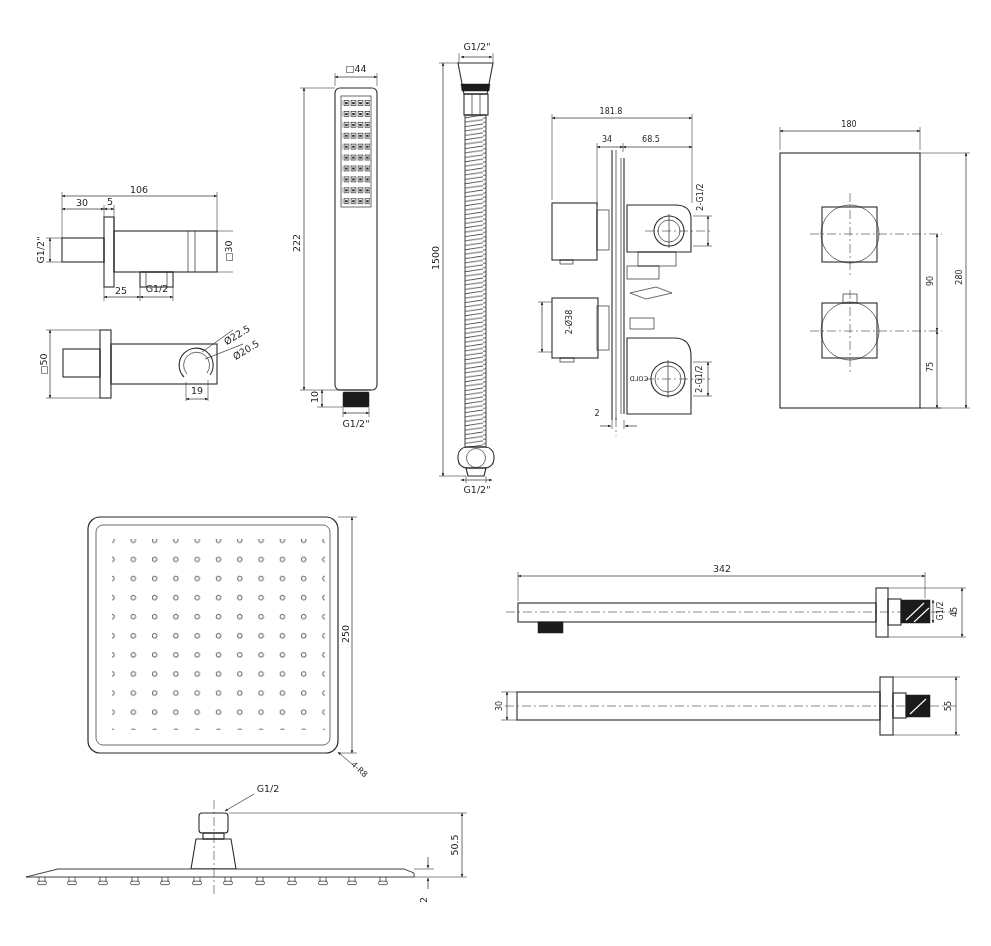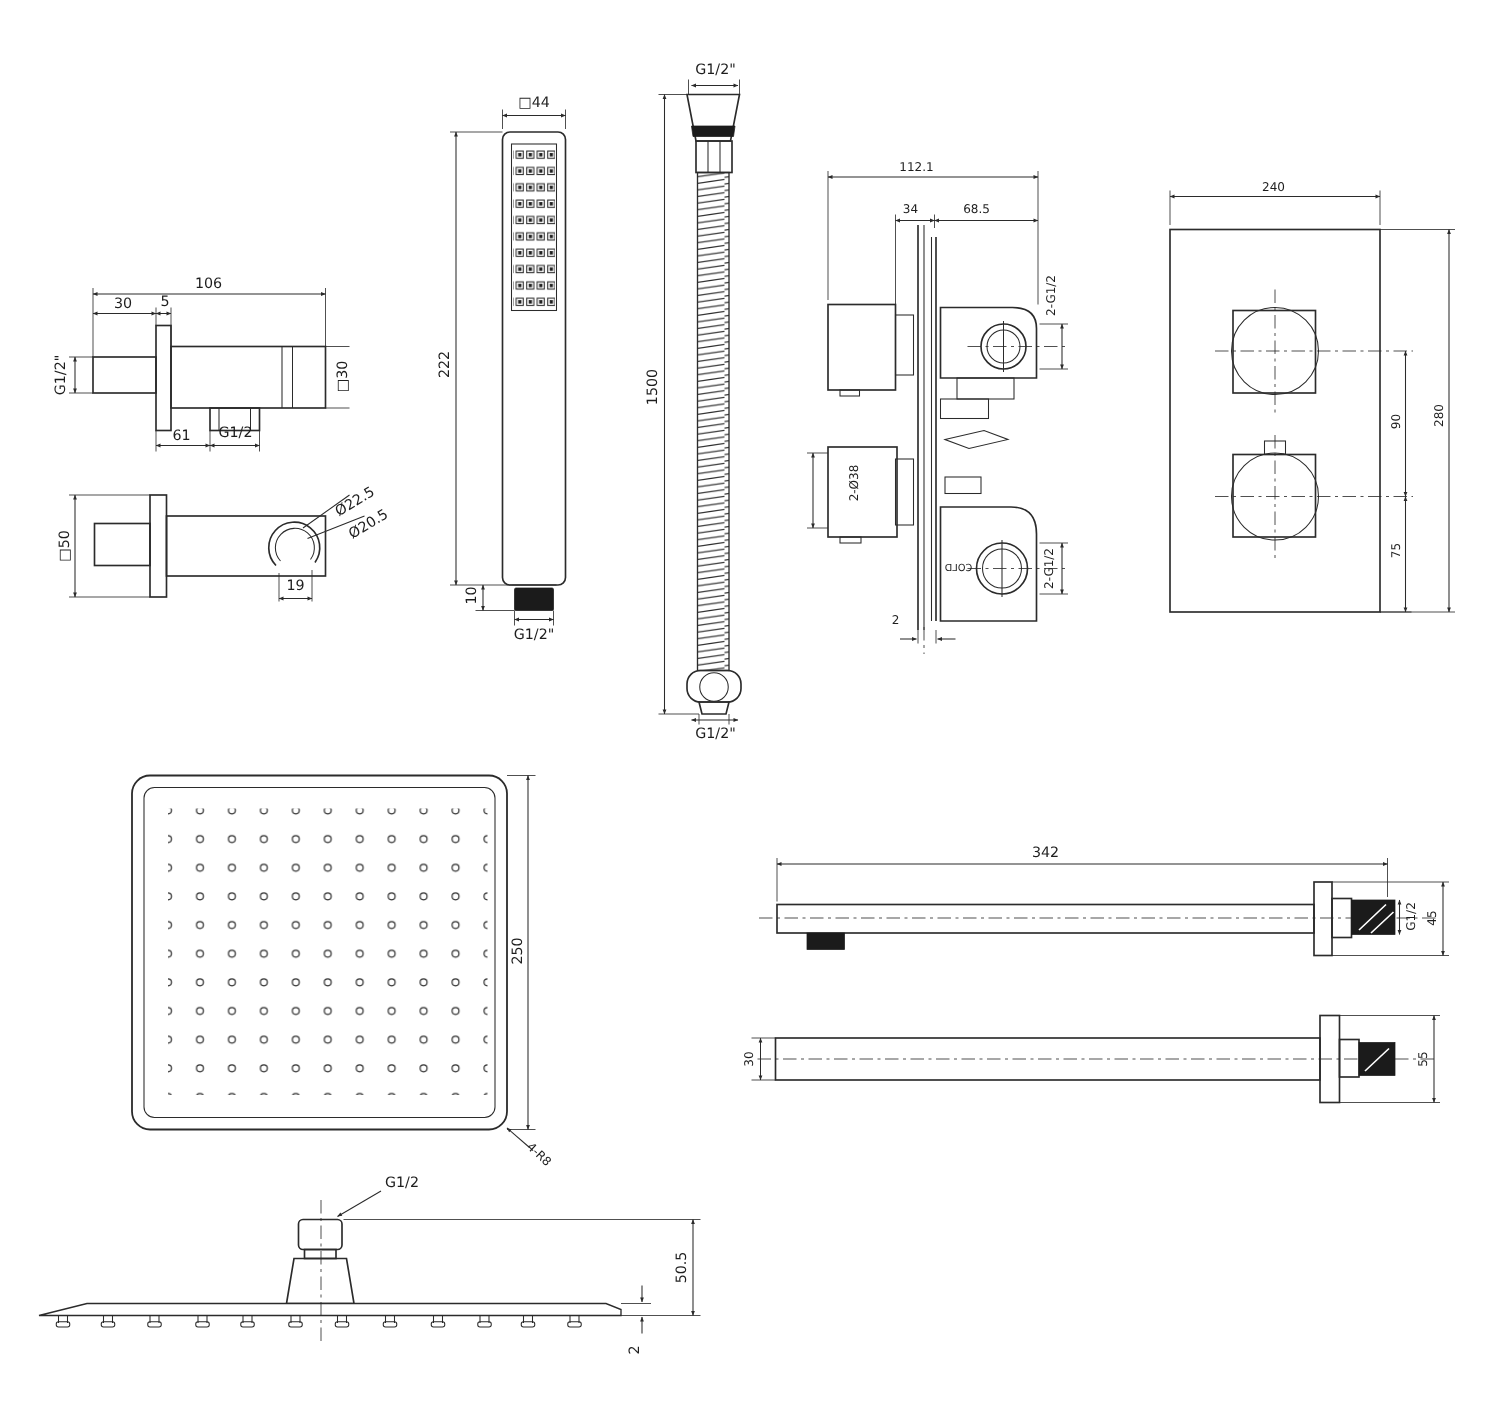--- a/index.html
+++ b/index.html
@@ -267,55 +267,55 @@
     <line class="dim" x1="428" y1="857" x2="428" y2="868" marker-end="url(#ma)"></line>
     <line class="dim" x1="428" y1="889" x2="428" y2="878" marker-end="url(#ma)"></line>
   </g>
 </svg>
 
 <span class="lbl" style="left:139px;top:190px">106</span>
 <span class="lbl" style="left:82px;top:203px">30</span>
 <span class="lbl" style="left:110px;top:202px">5</span>
 <span class="lbl v" style="left:41px;top:250px">G1/2"</span>
 <span class="lbl v" style="left:229px;top:251px">□30</span>
-<span class="lbl" style="left:121px;top:291px">61</span>
+<span class="lbl" style="left:121px;top:291px">25</span>
 <span class="lbl" style="left:157px;top:289px">G1/2</span>
 
 <span class="lbl v" style="left:44px;top:364px">□50</span>
 <span class="lbl diag" style="left:237px;top:335px">Ø22.5</span>
 <span class="lbl diag" style="left:246px;top:350px">Ø20.5</span>
 <span class="lbl" style="left:197px;top:391px">19</span>
 
 <span class="lbl" style="left:356px;top:69px">□44</span>
 <span class="lbl v" style="left:297px;top:243px">222</span>
 <span class="lbl v" style="left:315px;top:397px">10</span>
 <span class="lbl" style="left:356px;top:424px">G1/2"</span>
 
 <span class="lbl" style="left:477px;top:47px">G1/2"</span>
 <span class="lbl v" style="left:436px;top:258px">1500</span>
 <span class="lbl" style="left:477px;top:490px">G1/2"</span>
 
-<span class="lbl xs" style="left:611px;top:112px">112.1</span>
+<span class="lbl xs" style="left:611px;top:112px">181.8</span>
 <span class="lbl xs" style="left:607px;top:140px">34</span>
 <span class="lbl xs" style="left:651px;top:140px">68.5</span>
 <span class="lbl v xs" style="left:701px;top:197px">2-G1/2</span>
 <span class="lbl v xs" style="left:570px;top:322px">2-Ø38</span>
 <span class="lbl mir" style="left:639px;top:379px">COLD</span>
 <span class="lbl v xs" style="left:700px;top:379px">2-G1/2</span>
 <span class="lbl xs" style="left:597px;top:414px">2</span>
 
-<span class="lbl xs" style="left:849px;top:125px">240</span>
+<span class="lbl xs" style="left:849px;top:125px">180</span>
 <span class="lbl v xs" style="left:931px;top:281px">90</span>
 <span class="lbl v xs" style="left:931px;top:367px">75</span>
 <span class="lbl v xs" style="left:960px;top:277px">280</span>
 
 <span class="lbl v" style="left:346px;top:634px">250</span>
 <span class="lbl diag2 xs" style="left:359px;top:770px">4-R8</span>
 
-<span class="lbl" style="left:697px;top:569px">342</span>
+<span class="lbl" style="left:722px;top:569px">342</span>
 <span class="lbl v xs" style="left:941px;top:611px">G1/2</span>
 <span class="lbl v xs" style="left:955px;top:612px">45</span>
 <span class="lbl v xs" style="left:500px;top:706px">30</span>
 <span class="lbl v xs" style="left:949px;top:706px">55</span>
 
 <span class="lbl" style="left:268px;top:789px">G1/2</span>
 <span class="lbl v" style="left:455px;top:845px">50.5</span>
 <span class="lbl v" style="left:424px;top:900px">2</span>
 
 </div>

